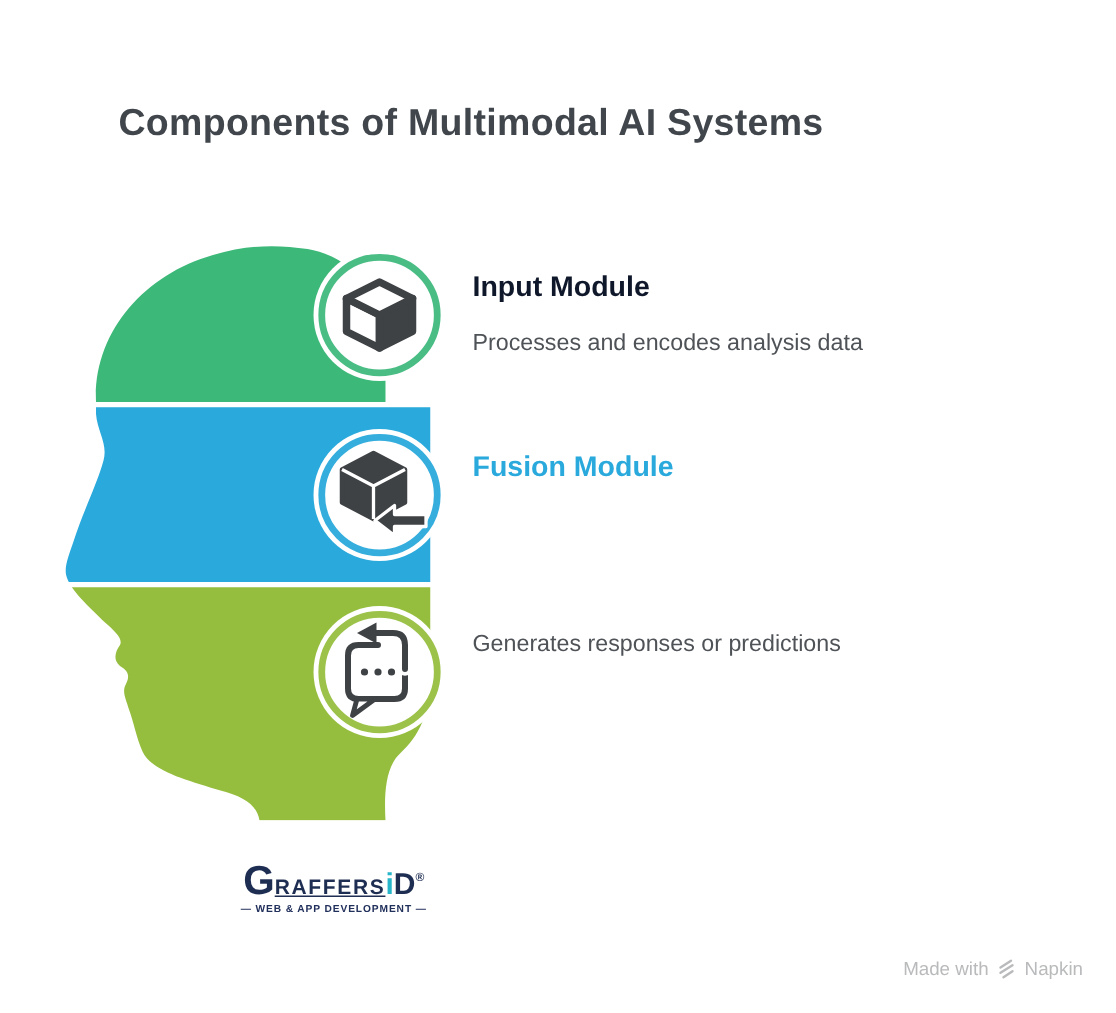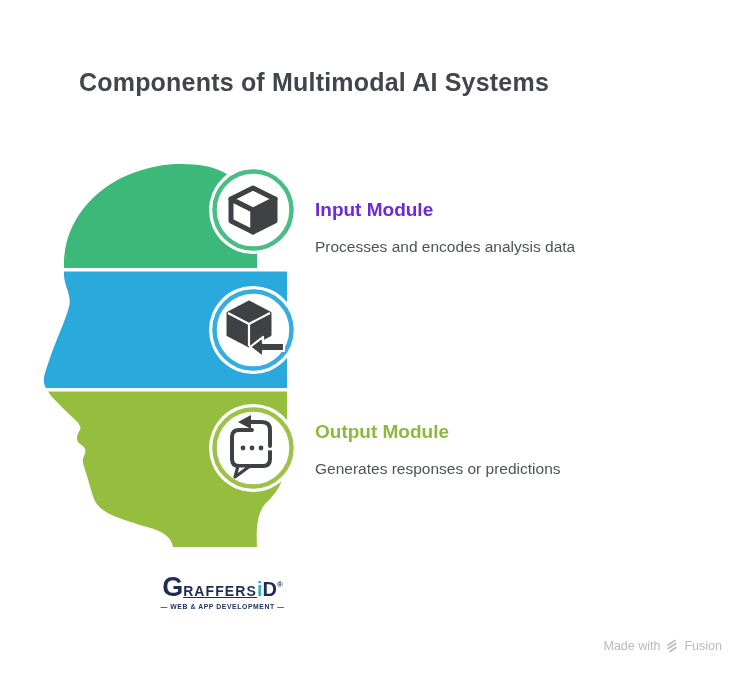--- a/index.html
+++ b/index.html
@@ -113,40 +113,40 @@
       <circle cx="261" cy="448" r="2.4" fill="#3f4245"></circle>
 
       <path d="M 270 446 L 270 430 Q 270 422 262 422 L 247 422" fill="none" stroke="#ffffff" stroke-width="9" stroke-linecap="round"></path>
       <path d="M 270 446 L 270 430 Q 270 422 262 422 L 249 422" fill="none" stroke="#3f4245" stroke-width="4" stroke-linecap="round" stroke-linejoin="round"></path>
       <polygon points="251,415 238,422 251,429" fill="#3f4245"></polygon>
     </g>
   </g>
 </svg>
 
 <div class="module-text mod-0">
-  <p class="mod-title" style="color: #6d28d9; margin-top: 18px;">Input Module</p>
+  <p class="mod-title" style="color: #0f172a;">Input Module</p>
   <p class="mod-desc">Processes and encodes analysis data</p>
 </div>
 <div class="module-text mod-1">
+  <p class="mod-title" style="color: rgb(41, 169, 220);">Fusion Module</p>
 </div>
 <div class="module-text mod-2">
-  <p class="mod-title" style="color: rgb(140, 186, 62);">Output Module</p>
   <p class="mod-desc">Generates responses or predictions</p>
 </div>
 
 <div class="logo">
   <div class="logo-row">
     <span class="logo-g">G</span>
       <span class="logo-rest">RAFFERS</span>
       <span class="logo-i">i</span>
       <span class="logo-d">D</span>
       <span class="logo-reg">®</span>
   </div>
   <div class="logo-tagline">— WEB &amp; APP DEVELOPMENT —</div>
 </div>
 
 <div class="watermark">
   <span>Made with</span>
   <svg width="14" height="14" viewBox="0 0 14 14">
     <path d="M 3 6 L 10 1.5 M 3 9.5 L 11 4.5 M 5 12.5 L 11 8.5" stroke="#b9babc" stroke-width="1.6" stroke-linecap="round" fill="none"></path>
   </svg>
-  <span>Fusion</span>
+  <span>Napkin</span>
 </div>
 
 </body></html>

